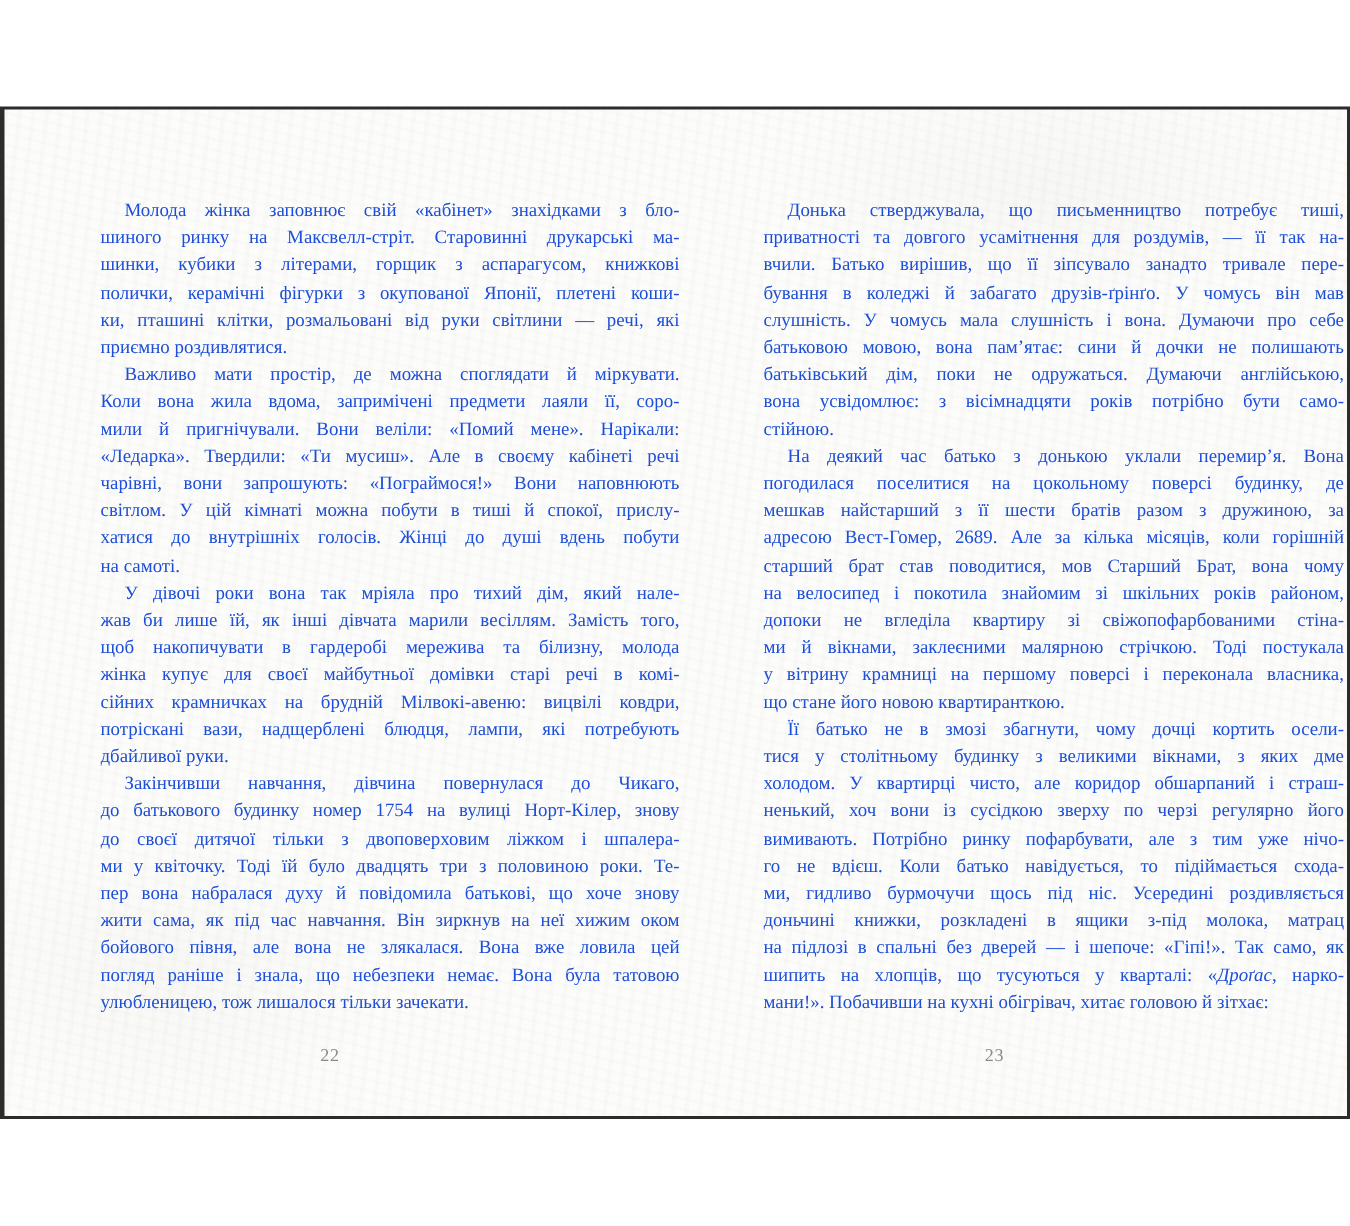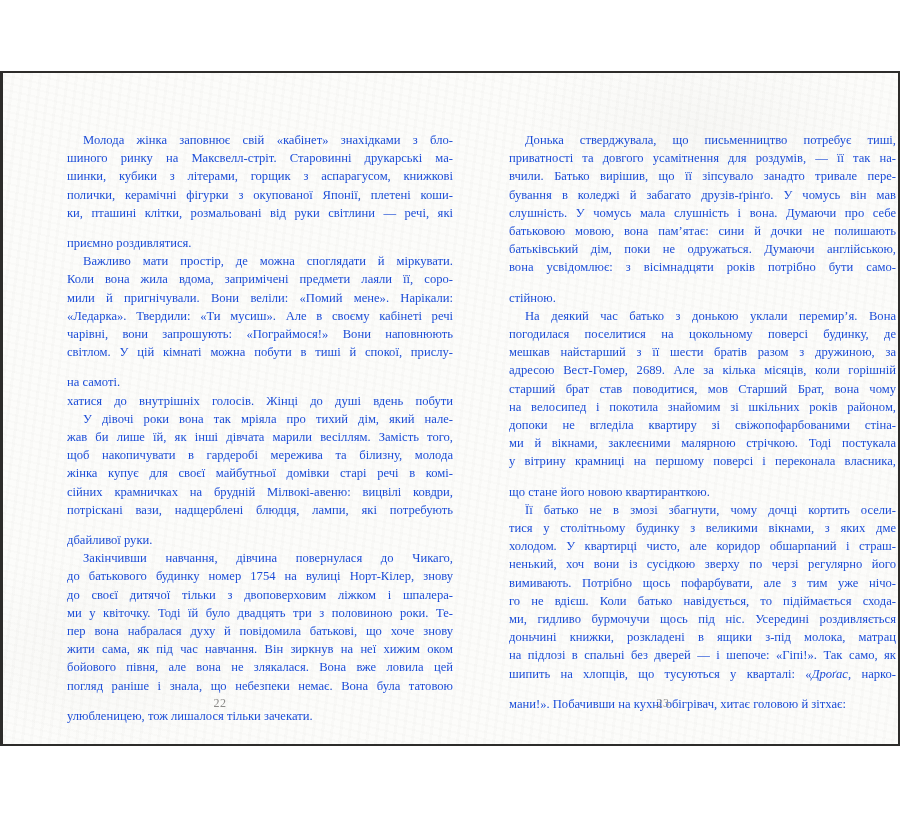--- a/index.html
+++ b/index.html
@@ -49,21 +49,21 @@
   }
   .left-text  { left: 64px;  width: 386px; }
   .right-text { left: 506px; width: 387px; }
   .para { margin: 0; }
   .line {
     text-align: justify;
     text-align-last: justify;
     overflow: hidden;
     white-space: normal;
   }
-  .line.last { text-align-last: left; margin-top: 12px; }
+  .line.last { text-align-last: left; }
   .line.first { text-indent: 16px; }
   .line em { font-style: italic; }
   .page-number {
     position: absolute;
     top: 623px;
     width: 44px;
     text-align: center;
     font-family: "Liberation Serif", "DejaVu Serif", serif;
     font-size: 12px;
     letter-spacing: 0.5px;
@@ -87,22 +87,22 @@
           <div class="line">ки, пташині клітки, розмальовані від руки світлини — речі, які</div>
           <div class="line last">приємно роздивлятися.</div>
         </div>
         <div class="para">
           <div class="line first">Важливо мати простір, де можна споглядати й міркувати.</div>
           <div class="line">Коли вона жила вдома, запримічені предмети лаяли її, соро-</div>
           <div class="line">мили й пригнічували. Вони веліли: «Помий мене». Нарікали:</div>
           <div class="line">«Ледарка». Твердили: «Ти мусиш». Але в своєму кабінеті речі</div>
           <div class="line">чарівні, вони запрошують: «Пограймося!» Вони наповнюють</div>
           <div class="line">світлом. У цій кімнаті можна побути в тиші й спокої, прислу-</div>
+          <div class="line">хатися до внутрішніх голосів. Жінці до душі вдень побути</div>
           <div class="line last">на самоті.</div>
-          <div class="line">хатися до внутрішніх голосів. Жінці до душі вдень побути</div>
         </div>
         <div class="para">
           <div class="line first">У дівочі роки вона так мріяла про тихий дім, який нале-</div>
           <div class="line">жав би лише їй, як інші дівчата марили весіллям. Замість того,</div>
           <div class="line">щоб накопичувати в гардеробі мережива та білизну, молода</div>
           <div class="line">жінка купує для своєї майбутньої домівки старі речі в комі-</div>
           <div class="line">сійних крамничках на брудній Мілвокі-авеню: вицвілі ковдри,</div>
           <div class="line">потріскані вази, надщерблені блюдця, лампи, які потребують</div>
           <div class="line last">дбайливої руки.</div>
         </div>
@@ -141,21 +141,21 @@
           <div class="line">допоки не вгледіла квартиру зі свіжопофарбованими стіна-</div>
           <div class="line">ми й вікнами, заклеєними малярною стрічкою. Тоді постукала</div>
           <div class="line">у вітрину крамниці на першому поверсі і переконала власника,</div>
           <div class="line last">що стане його новою квартиранткою.</div>
         </div>
         <div class="para">
           <div class="line first">Її батько не в змозі збагнути, чому дочці кортить осели-</div>
           <div class="line">тися у столітньому будинку з великими вікнами, з яких дме</div>
           <div class="line">холодом. У квартирці чисто, але коридор обшарпаний і страш-</div>
           <div class="line">ненький, хоч вони із сусідкою зверху по черзі регулярно його</div>
-          <div class="line">вимивають. Потрібно щось пофарбувати, але з тим уже нічо-</div>
+          <div class="line">вимивають. Потрібно ринку пофарбувати, але з тим уже нічо-</div>
           <div class="line">го не вдієш. Коли батько навідується, то підіймається схода-</div>
           <div class="line">ми, гидливо бурмочучи щось під ніс. Усередині роздивляється</div>
           <div class="line">доньчині книжки, розкладені в ящики з-під молока, матрац</div>
           <div class="line">на підлозі в спальні без дверей — і шепоче: «Гіпі!». Так само, як</div>
           <div class="line">шипить на хлопців, що тусуються у кварталі: «<em>Дроґас</em>, нарко-</div>
           <div class="line last">мани!». Побачивши на кухні обігрівач, хитає головою й зітхає:</div>
         </div>
       </div>
 
     <div class="page-number page-number-left">22</div>

